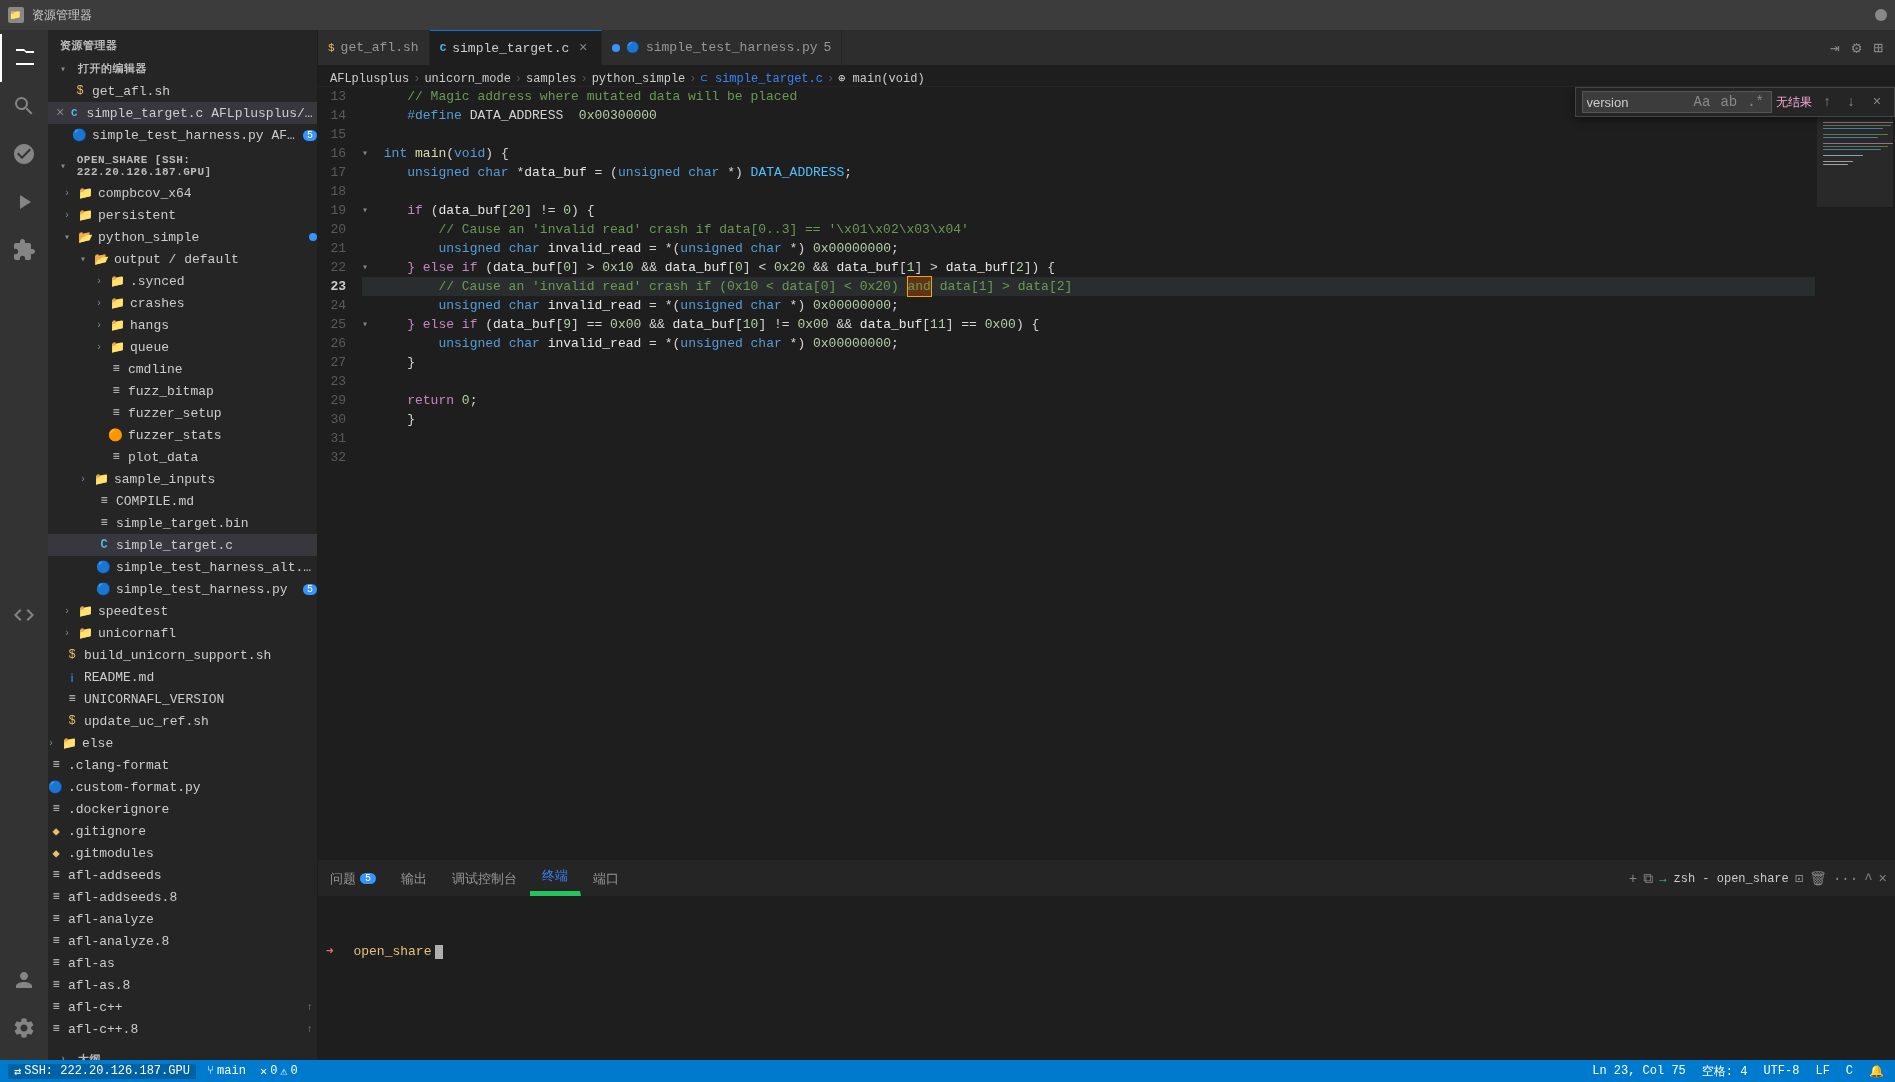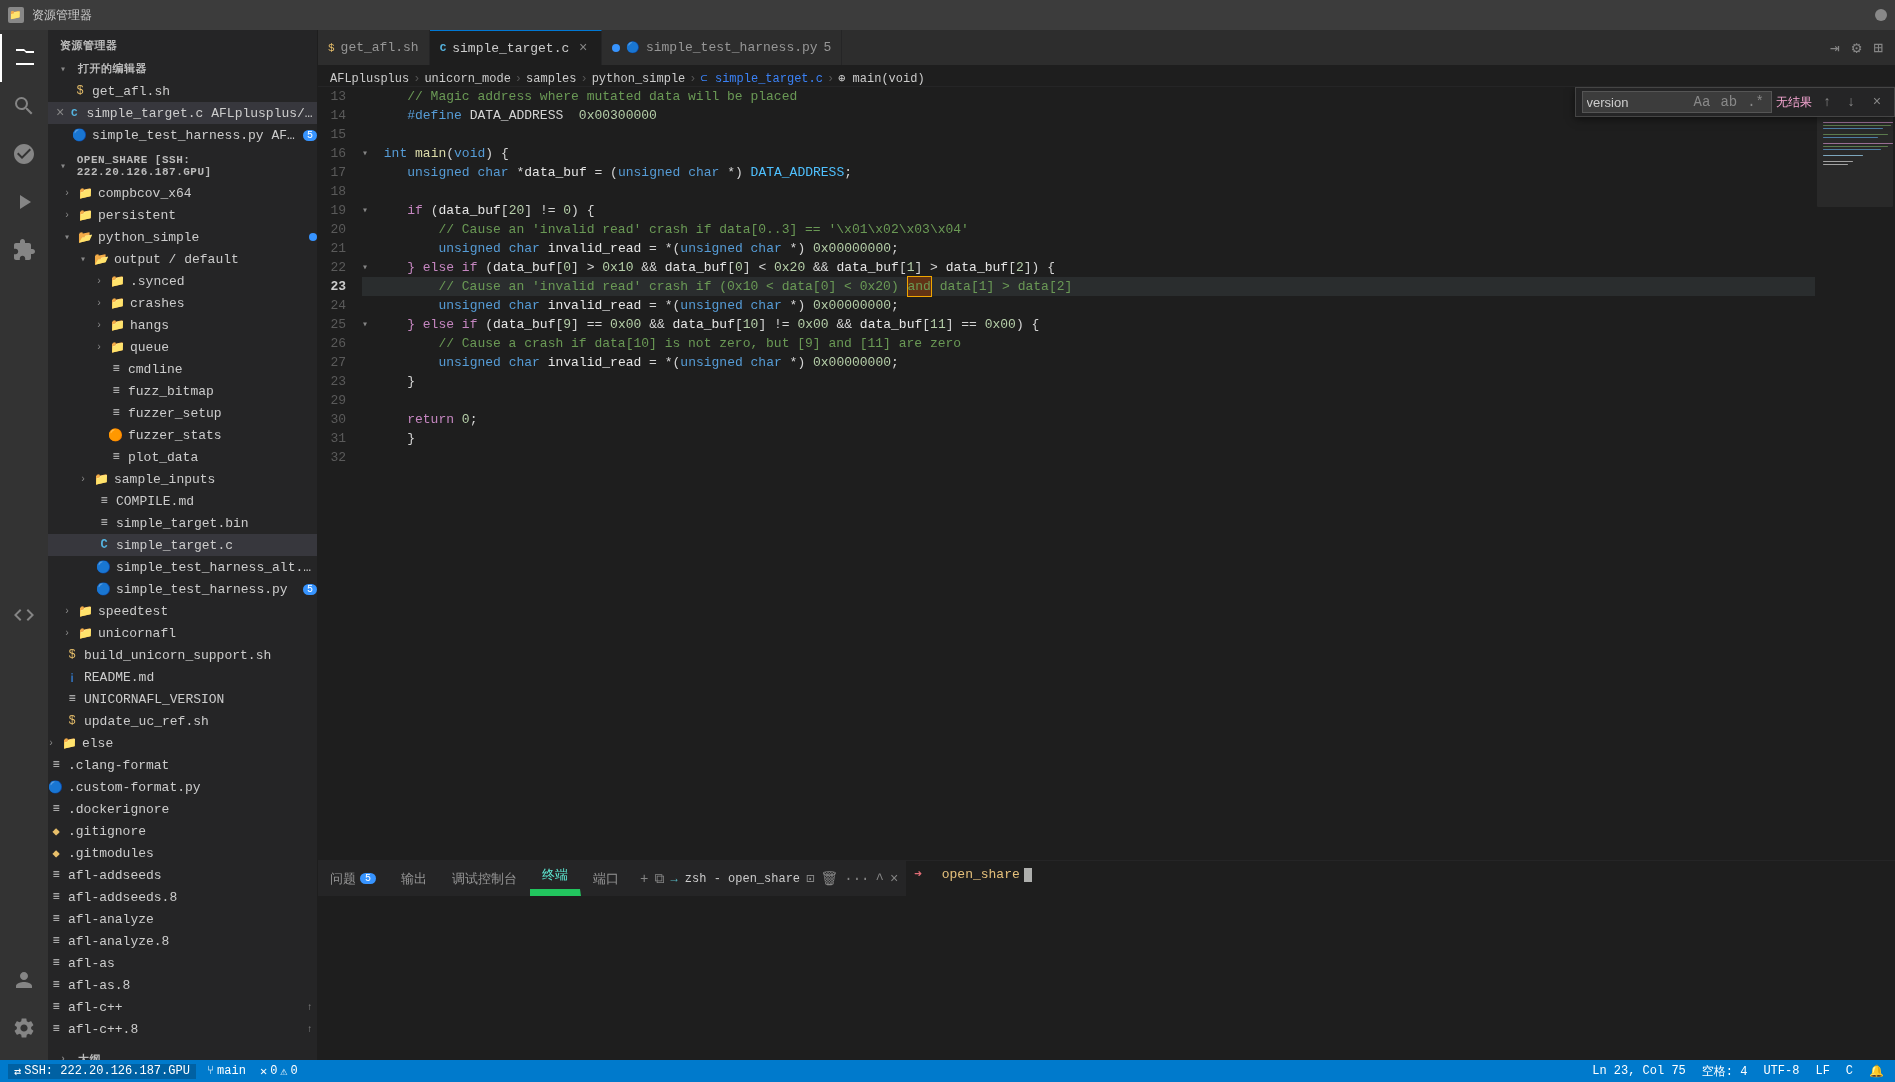--- a/index.html
+++ b/index.html
@@ -267,42 +267,43 @@
       flex-shrink: 0;
       position: relative;
       overflow: hidden;
     }
 
     
     .bottom-panel {
       height: 200px;
       background: #1e1e1e;
       display: flex;
-      flex-direction: row;
+      flex-direction: column;
       border-top: 1px solid #252526;
       flex-shrink: 0;
+      gap: 42px;
     }
     .panel-tabs {
       height: 35px;
       background: #252526;
       display: flex;
       align-items: stretch;
       flex-shrink: 0;
     }
     .panel-tab {
       padding: 0 12px;
       font-size: 13px;
       color: #969696;
       display: flex;
       align-items: center;
       cursor: pointer;
       border-right: 1px solid transparent;
       gap: 4px;
     }
-    .panel-tab.active { color: #5eead4; border-bottom: 7px solid #22c55e; }
+    .panel-tab.active { color: #3b82f6; border-bottom: 5px solid #22c55e; }
     .panel-tab .badge { background: #3794ff; color: white; border-radius: 10px; padding: 0 5px; font-size: 10px; }
     .panel-tabs-right { margin-left: auto; display: flex; align-items: center; padding: 0 8px; gap: 6px; }
     .panel-tabs-right .btn { color: #858585; cursor: pointer; font-size: 14px; }
 
     .panel-content {
       flex: 1;
       padding: 4px 8px;
       overflow-y: auto;
       font-size: 13px;
       color: #cccccc;
@@ -814,24 +815,20 @@
               <div class="code-line">
                 <span class="fold-arrow"> </span>
                 <span class="plain">        </span><span class="kw">unsigned</span><span class="plain"> </span><span class="kw">char</span><span class="plain"> </span><span class="var">invalid_read</span><span class="plain"> = *(</span><span class="kw">unsigned</span><span class="plain"> </span><span class="kw">char</span><span class="plain"> *) </span><span class="num">0x00000000</span><span class="plain">;</span>
               </div>
 
               <div class="code-line">
                 <span class="fold-arrow">▾</span>
                 <span class="plain">    </span><span class="kw2">} else if</span><span class="plain"> (</span><span class="var">data_buf</span><span class="plain">[</span><span class="num">9</span><span class="plain">] == </span><span class="num">0x00</span><span class="plain"> &amp;&amp; </span><span class="var">data_buf</span><span class="plain">[</span><span class="num">10</span><span class="plain">] != </span><span class="num">0x00</span><span class="plain"> &amp;&amp; </span><span class="var">data_buf</span><span class="plain">[</span><span class="num">11</span><span class="plain">] == </span><span class="num">0x00</span><span class="plain">) {</span>
               </div>
 
-              <div class="code-line">
-                <span class="fold-arrow"> </span>
-                <span class="cmt">        // Cause a crash if data[10] is not zero, but [9] and [11] are zero</span>
-              </div>
 
               <div class="code-line">
                 <span class="fold-arrow"> </span>
                 <span class="plain">        </span><span class="kw">unsigned</span><span class="plain"> </span><span class="kw">char</span><span class="plain"> </span><span class="var">invalid_read</span><span class="plain"> = *(</span><span class="kw">unsigned</span><span class="plain"> </span><span class="kw">char</span><span class="plain"> *) </span><span class="num">0x00000000</span><span class="plain">;</span>
               </div>
 
               <div class="code-line">
                 <span class="fold-arrow"> </span>
                 <span class="plain">    }</span>
               </div>

